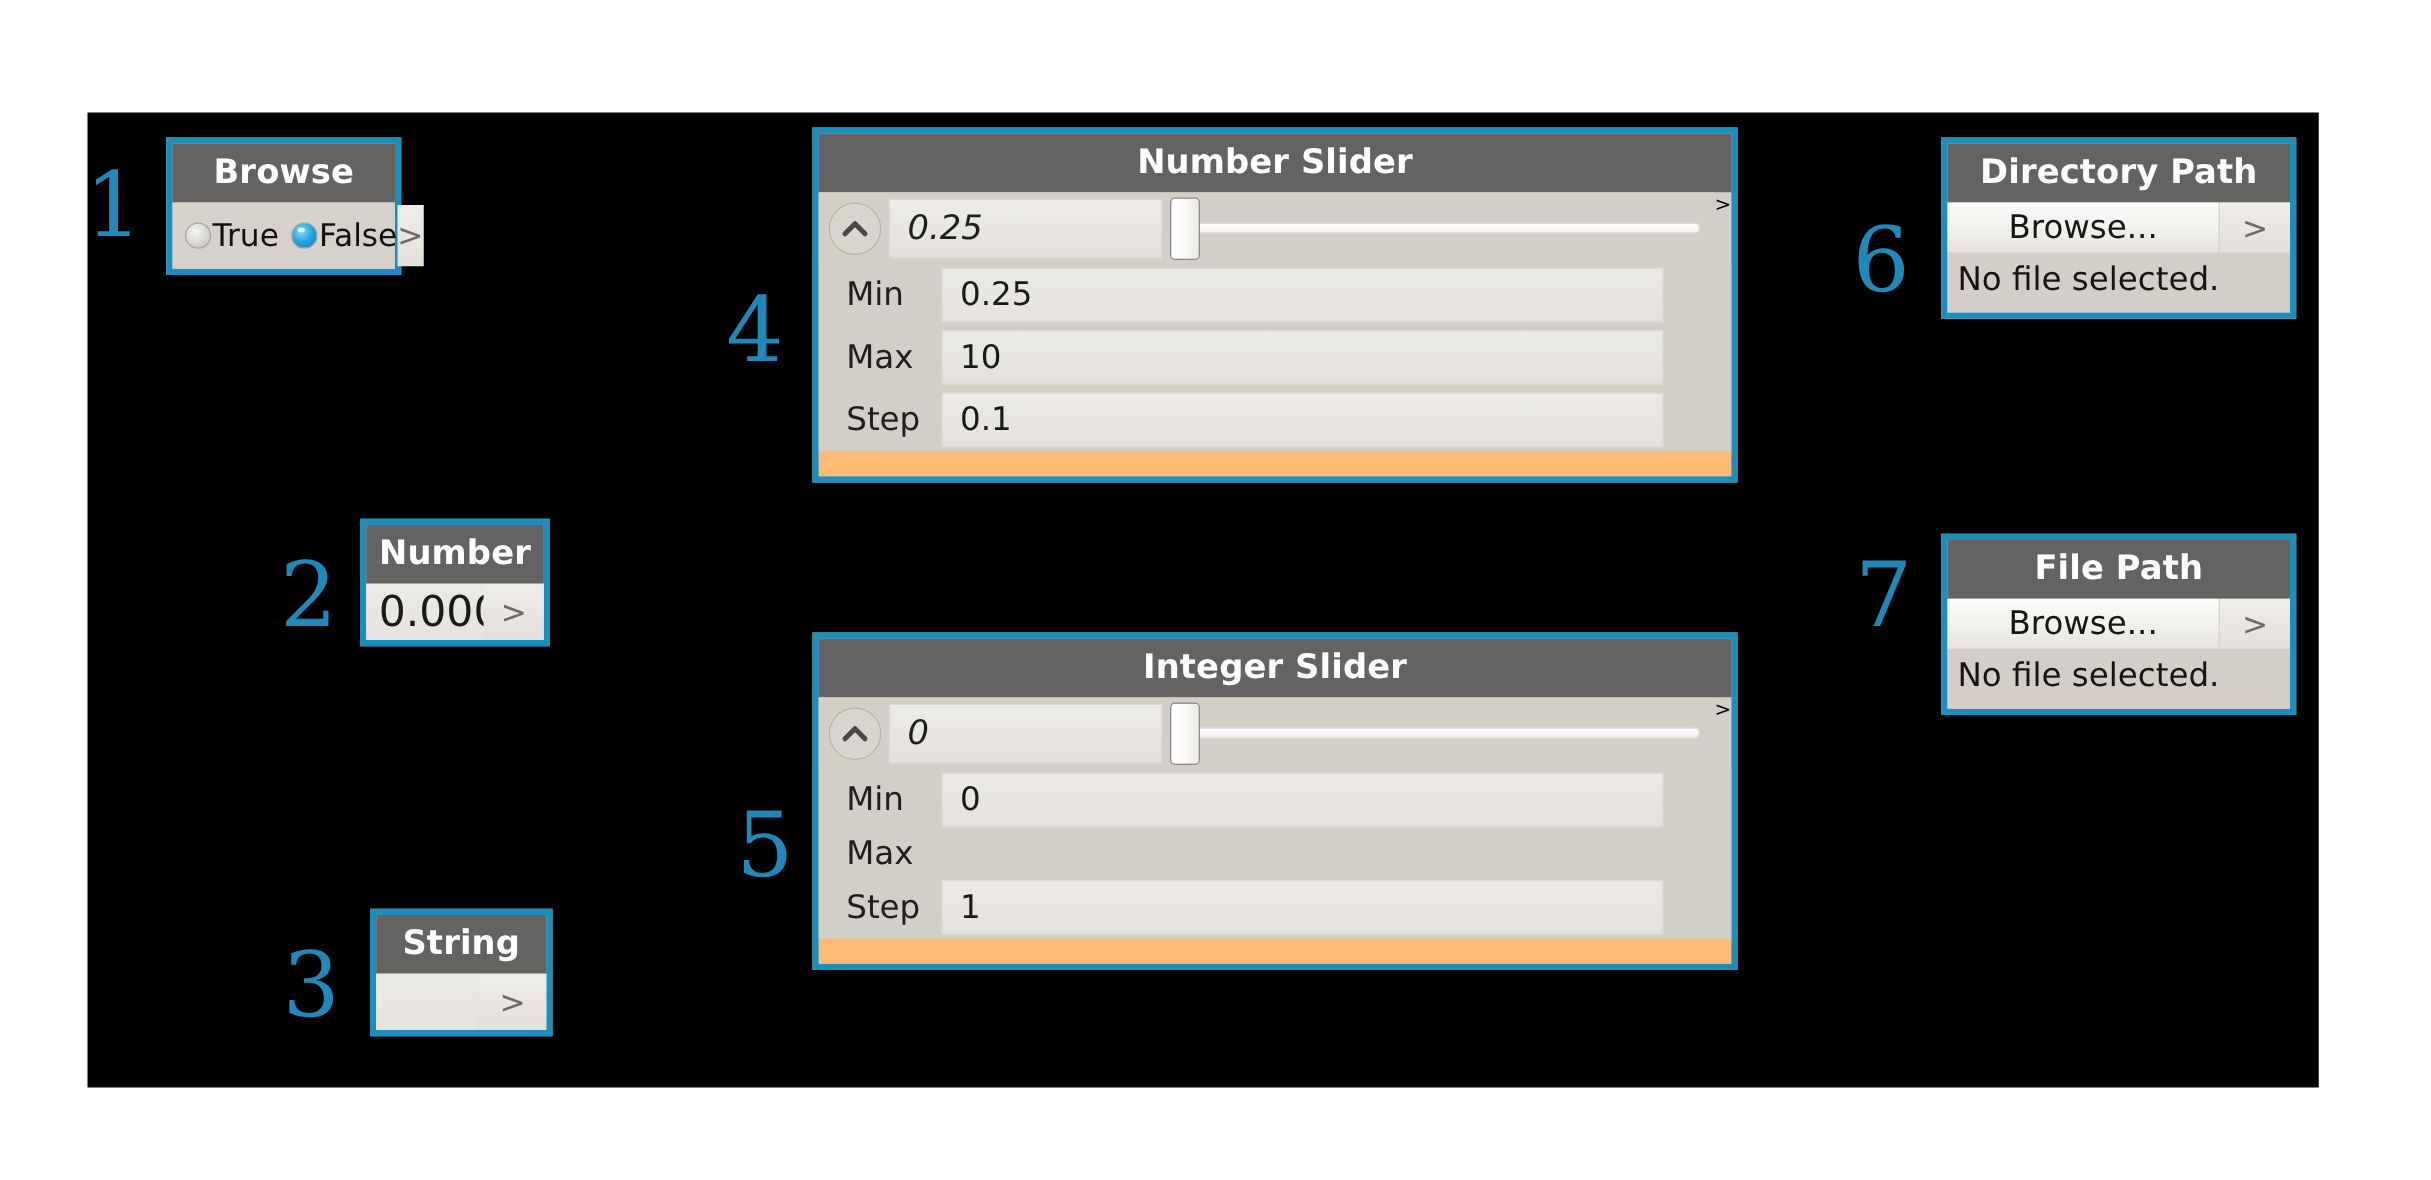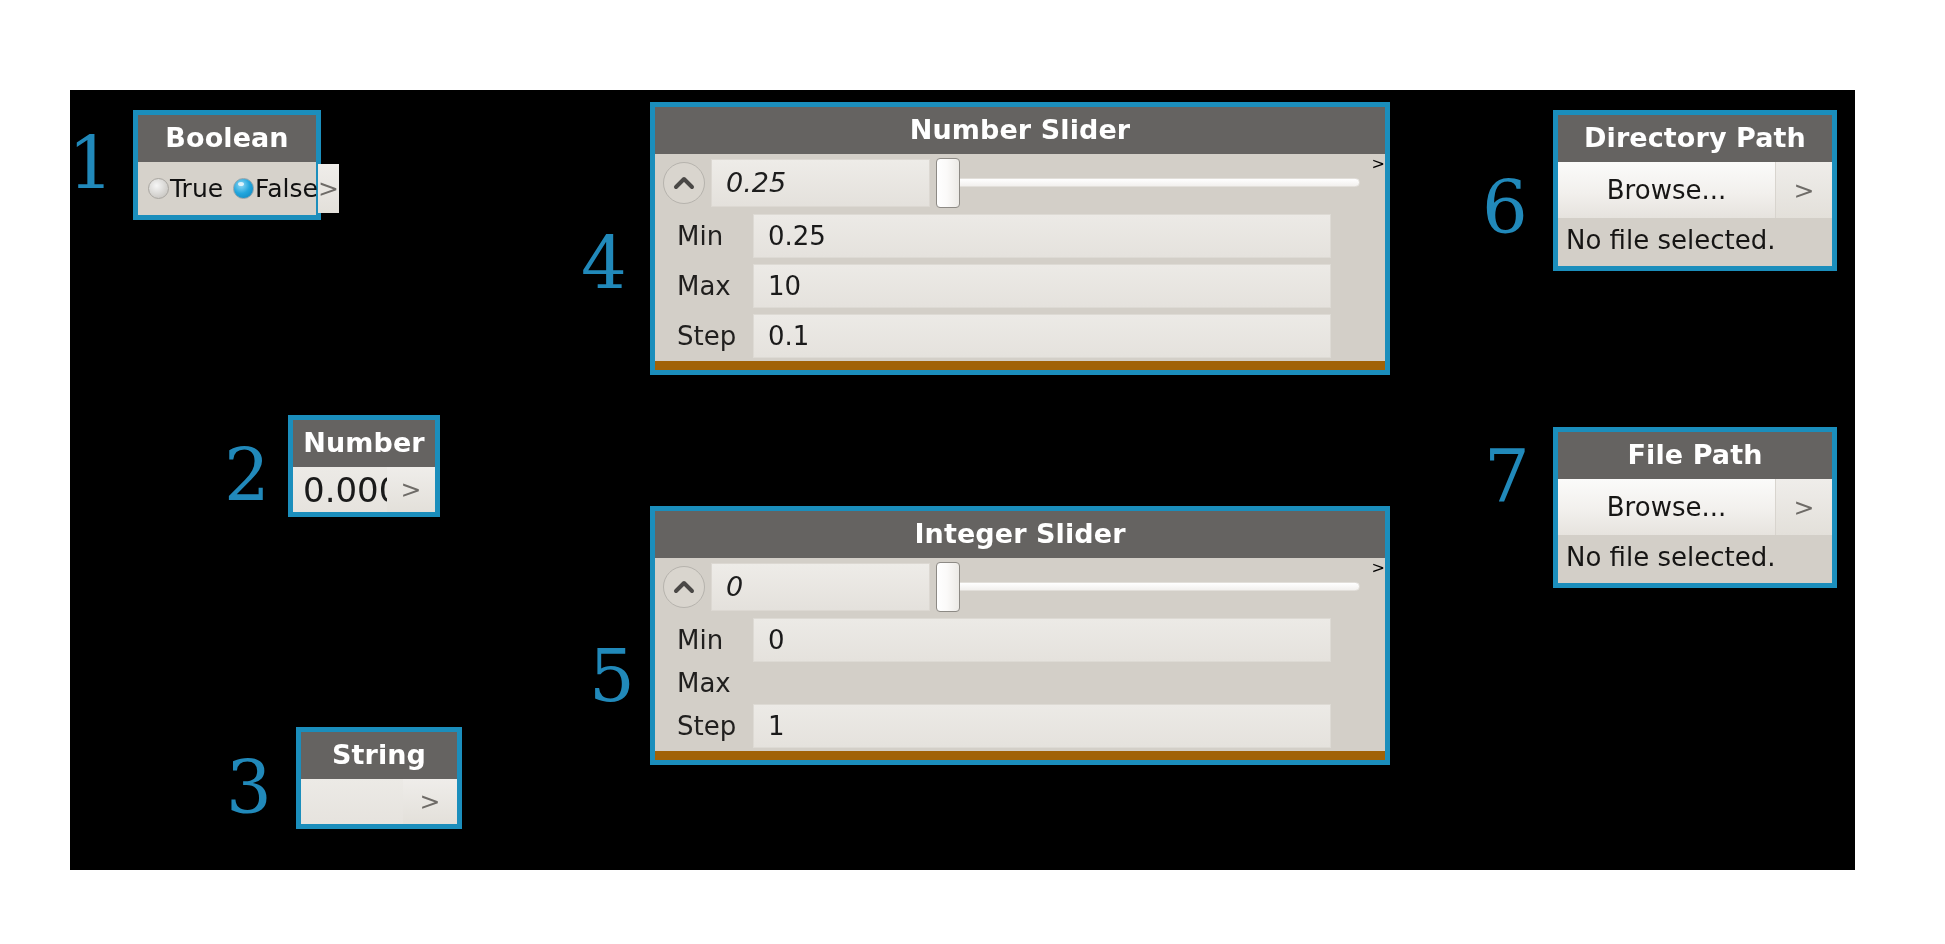--- a/index.html
+++ b/index.html
@@ -92,21 +92,21 @@
   }
   #boolean-card .expander { width: 38px; height: 49px; }
 
   
   #number-card { left: 288px; top: 415px; width: 152px; }
   .num-body { display:flex; height: 45px; background:#d6d2cb; }
   #number-card .field { flex: 1; border: none; font-size: 34px; padding-left: 10px; }
   #number-card .expander { width: 48px; }
 
   
-  #string-card { left: 296px; top: 727px; width: 166px; }
+  #string-card { left: 296px; top: 727px; width: 146px; }
   .str-body { display:flex; height: 45px; background:#d6d2cb; }
   #string-card .field { flex: 1; border: none; padding-left: 10px; }
   #string-card .expander { width: 54px; }
 
   
   .slider-card { width: 740px; }
   #number-slider-card { left: 650px; top: 102px; }
   #integer-slider-card { left: 650px; top: 506px; }
 
   .slider-top {
@@ -180,27 +180,27 @@
     background: linear-gradient(#eceae6,#e5e2dd);
     border: 1px solid #dddad4;
     box-sizing: border-box;
     display: flex; align-items:center;
     font-size: 26px; color: #1a1a1a;
     padding-left: 14px;
     margin-right: 0;
     flex: 1;
   }
   .param-pad { width: 54px; flex: 0 0 auto; }
-  .params-wrap { padding-bottom: 9px; background:#a16207; }
+  .params-wrap { padding-bottom: 20px; background:#fdba74; }
 
   
   .file-card { width: 284px; }
   #dir-card  { left: 1553px; top: 110px; }
   #file-card { left: 1553px; top: 403px; margin-top: 24px; }
-  .file-row { display:flex; height: 56px; border-radius: 11px; }
+  .file-row { display:flex; height: 40px; border-radius: 11px; }
   .browse-btn {
     flex: 1;
     background: linear-gradient(#fbfbfa 0%, #f2f0ed 55%, #e6e3de 100%);
     border-right: 1px solid #d8d4ce;
     box-sizing: border-box;
     display:flex; align-items:center; justify-content:center;
     font-size: 26px; color:#171615;
   }
   .file-card .expander { width: 56px; }
   .file-status {
@@ -229,21 +229,21 @@
   #anno-7 { left: 1484px; top: 440px; }
 </style>
 </head>
 <body>
 
 <div id="stage">
 
   <div class="backdrop"></div>
 
   <div class="card" id="boolean-card">
-    <div class="card-title">Boolean</div>
+    <div class="card-title">Browse</div>
     <div class="bool-body">
       <div class="radio-group">
         <label class="radio-opt">
           <span class="radio"></span>
           <span>True</span>
         </label>
         <label class="radio-opt">
           <span class="radio on"></span>
           <span>False</span>
         </label>

